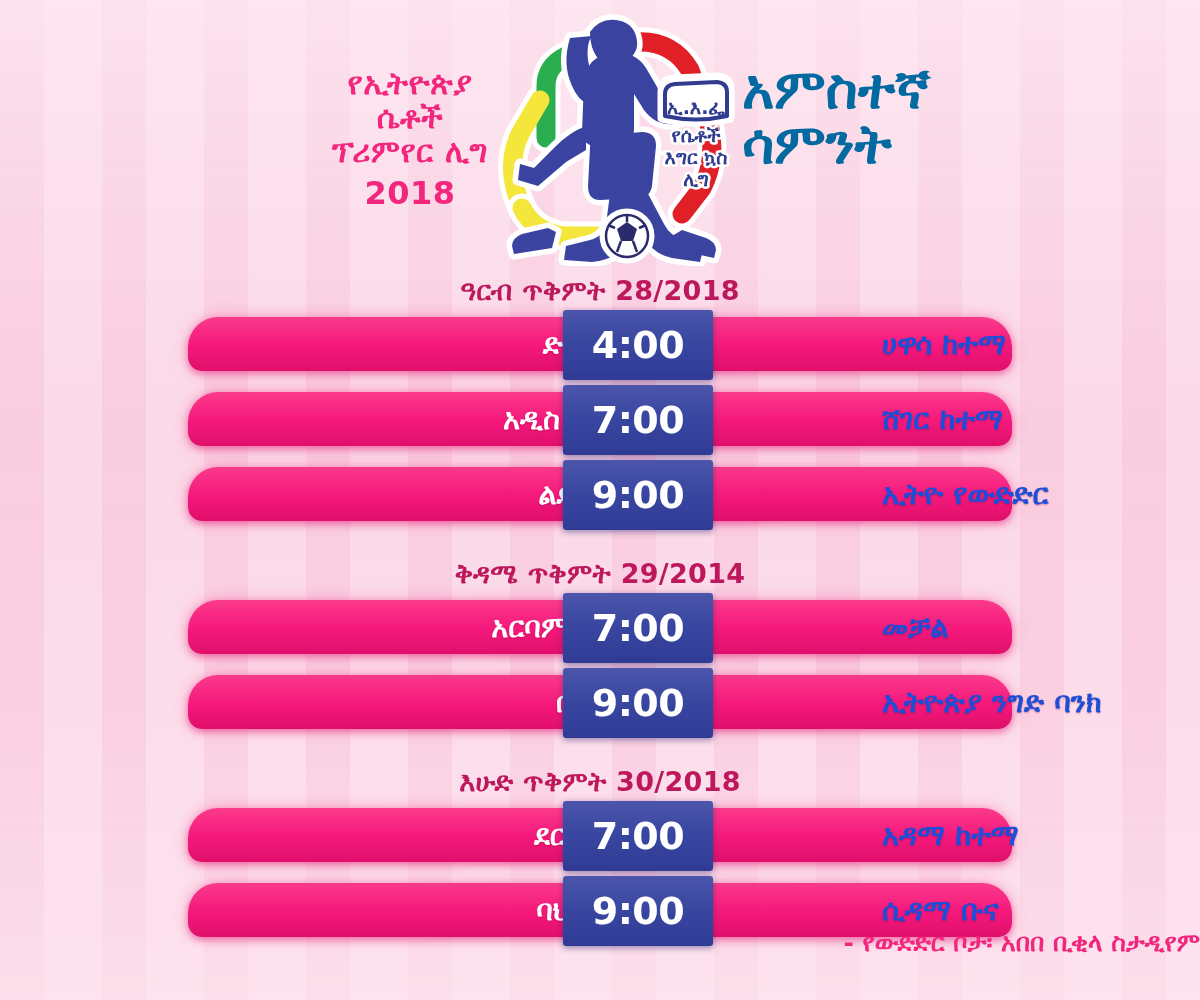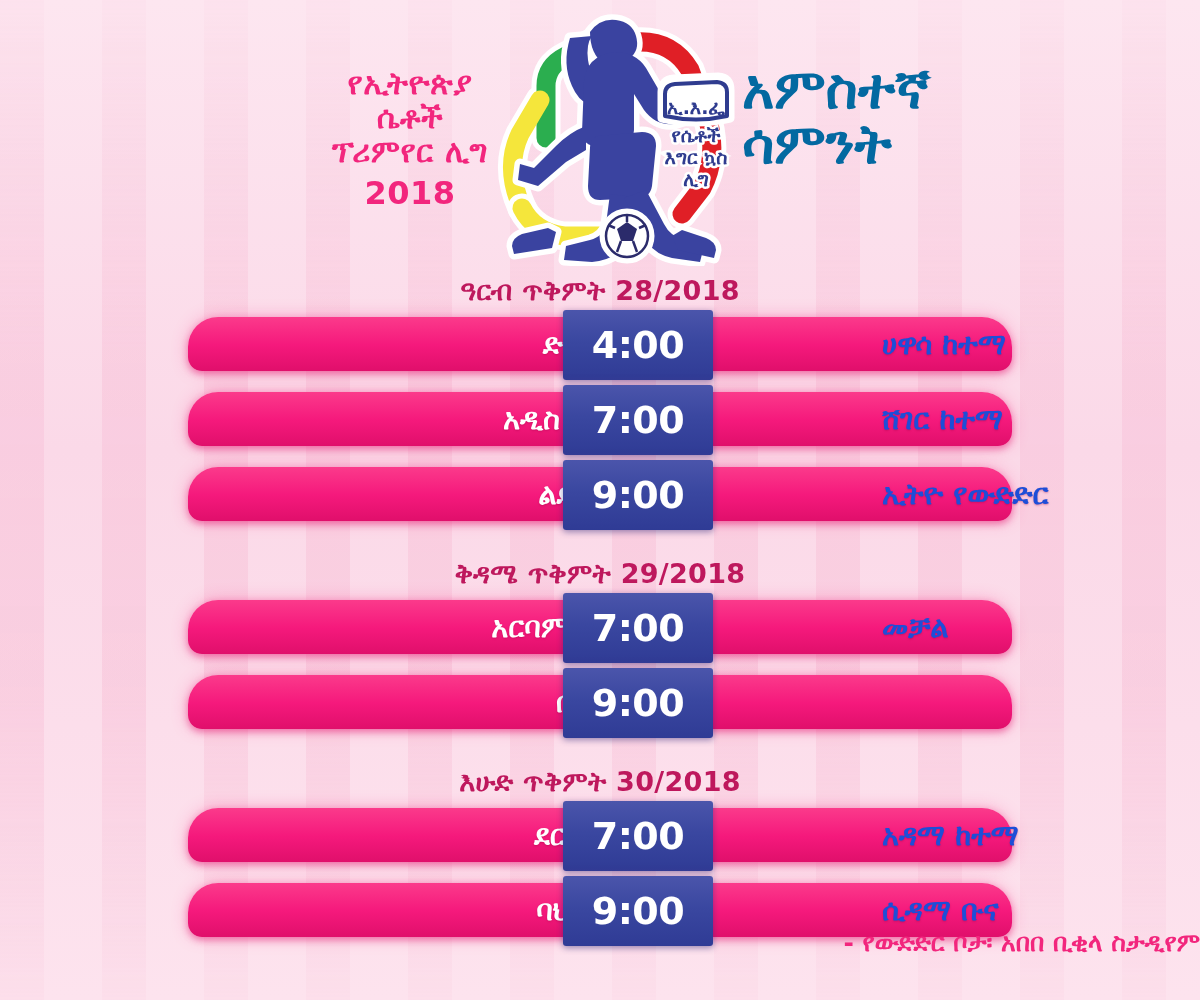--- a/index.html
+++ b/index.html
@@ -238,35 +238,36 @@
         <div class="pill"></div>
         <div class="home">ልደታ ክ/ከተማ</div>
         <div class="time-badge">9:00</div>
         <div class="away">ኢትዮ የውድድር</div>
       </div>
     </div>
 
     <div class="day-gap"></div>
 
     <div class="day-block">
-      <div class="day-header">ቅዳሜ ጥቅምት 29/2018</div>
+      <div class="day-header">ቅዳሜ ጥቅምት 29/2014</div>
 
       <div class="match-row">
         <div class="pill-glow"></div>
         <div class="pill"></div>
         <div class="home">አርባምንጬ ከተማ</div>
         <div class="time-badge">7:00</div>
         <div class="away">መቻል</div>
       </div>
 
       <div class="match-row">
         <div class="pill-glow"></div>
         <div class="pill"></div>
         <div class="home">ቦሌ ክ/ከተማ</div>
         <div class="time-badge">9:00</div>
+        <div class="away">ኢትዮጵያ ንግድ ባንክ</div>
       </div>
     </div>
 
     <div class="day-gap"></div>
 
     <div class="day-block">
       <div class="day-header">እሁድ ጥቅምት 30/2018</div>
 
       <div class="match-row">
         <div class="pill-glow"></div>

